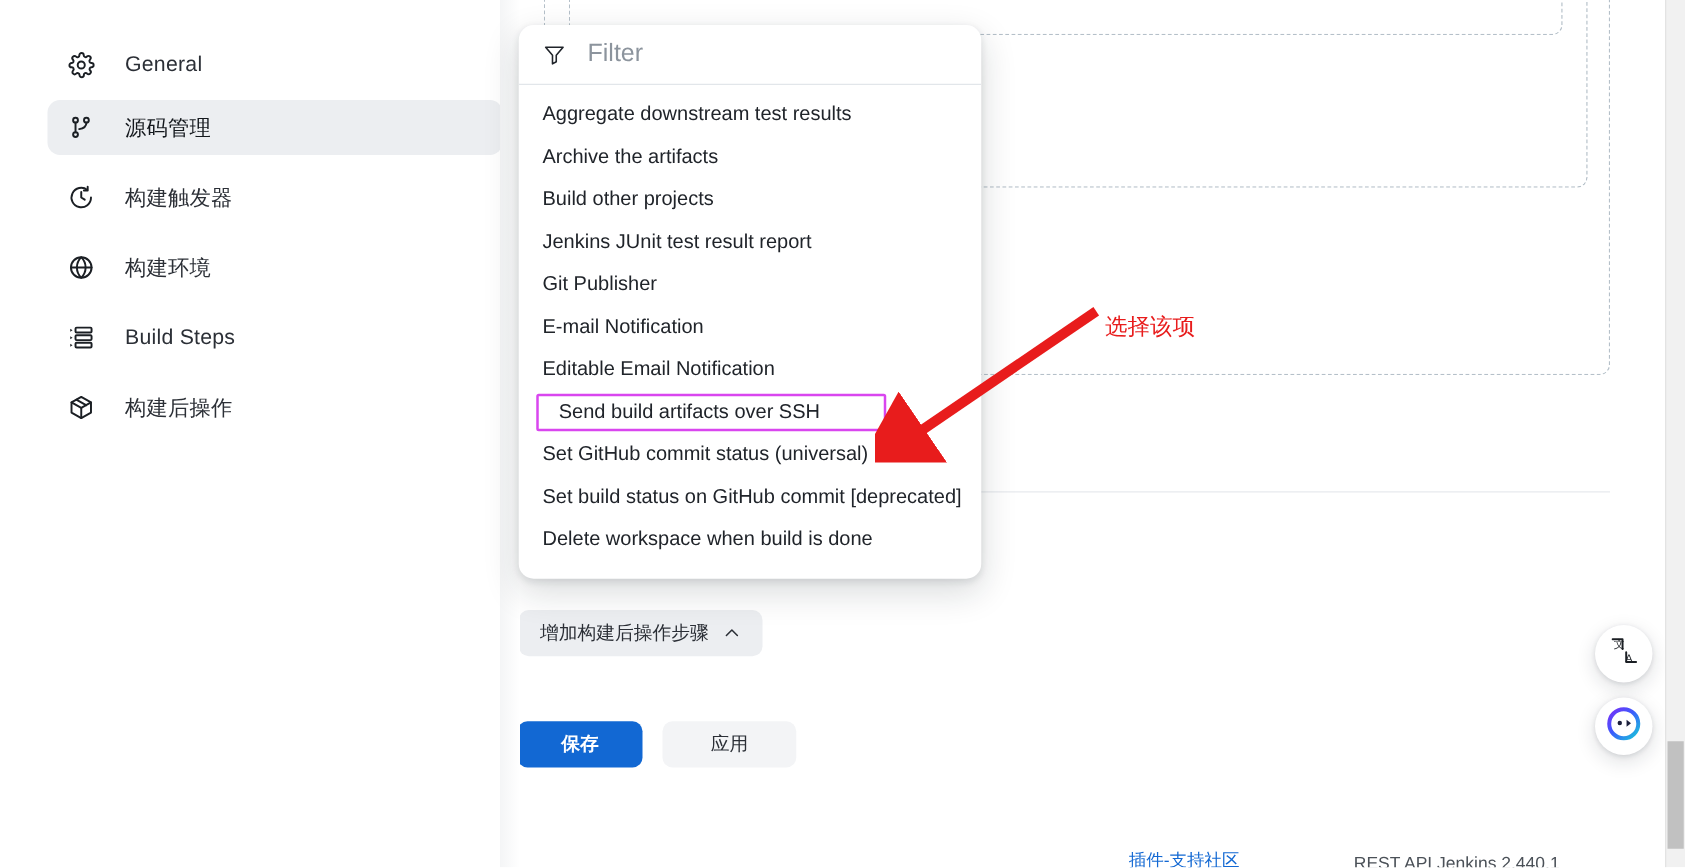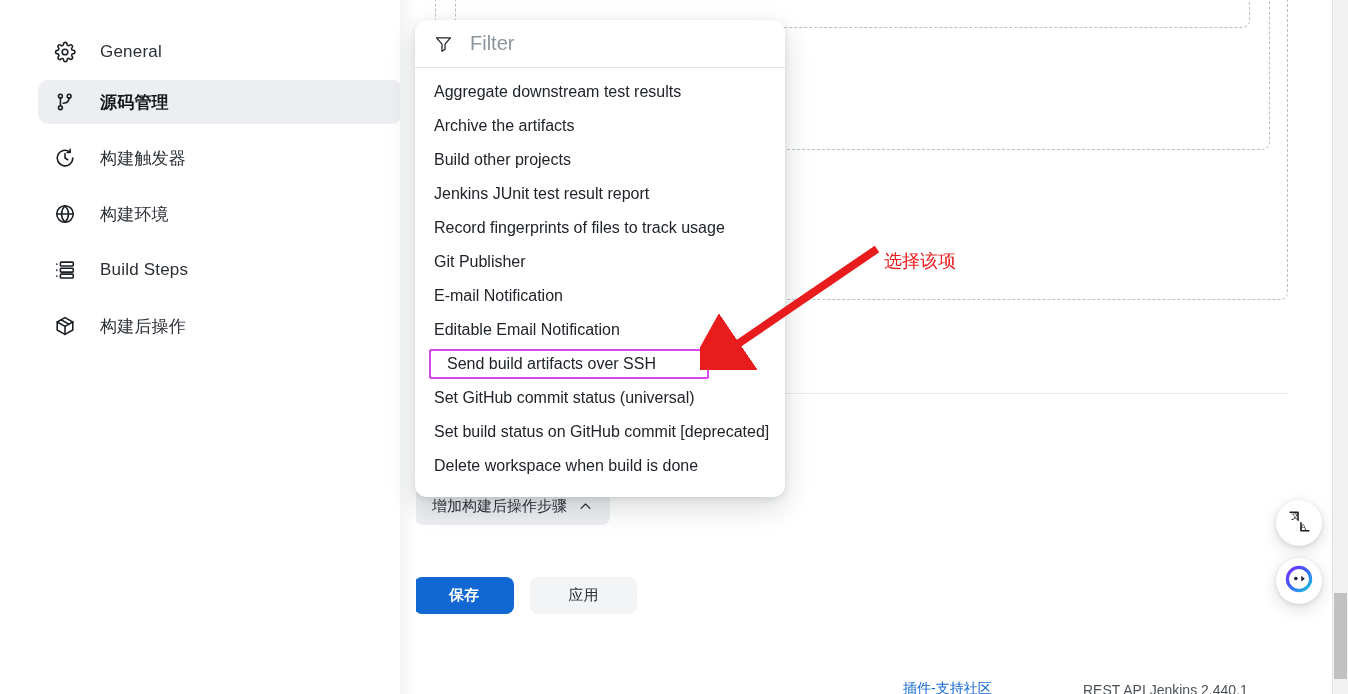--- a/index.html
+++ b/index.html
@@ -43,21 +43,21 @@
     display: flex; align-items: center; justify-content: center;
     color: #1b1f24;
     flex: 0 0 26px;
   }
   .side-item .s-label {
     font-size: 17px;
     color: #2b2f36;
     letter-spacing: .2px;
     white-space: nowrap;
   }
-  .side-item.selected .s-label { font-weight: 700; color: #14181d; }
+  .side-item.selected .s-label { font-weight: 400; color: #14181d; }
   .side-item:nth-child(1) { margin-top: 4px; }
   .side-item:nth-child(3), .side-item:nth-child(4),
   .side-item:nth-child(5), .side-item:nth-child(6) { margin-top: 12px; }
 
   
   .dashed {
     position: absolute;
     border: 1px dashed #b5c0c9;
     border-radius: 8px;
     background: transparent;
@@ -374,23 +374,20 @@
           <span>Aggregate downstream test results</span>
         </div>
       <div class="dd-item">
           <span>Archive the artifacts</span>
         </div>
       <div class="dd-item">
           <span>Build other projects</span>
         </div>
       <div class="dd-item">
           <span>Jenkins JUnit test result report</span>
-        </div>
-      <div class="dd-item">
-          <span>Record fingerprints of files to track usage</span>
         </div>
       <div class="dd-item">
           <span>Git Publisher</span>
         </div>
       <div class="dd-item">
           <span>E-mail Notification</span>
         </div>
       <div class="dd-item">
           <span>Editable Email Notification</span>
         </div>

